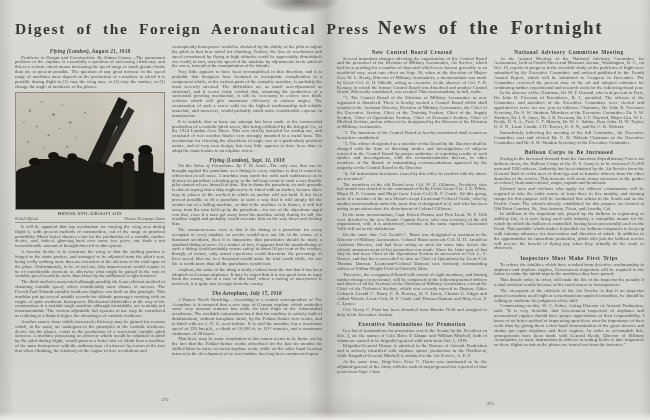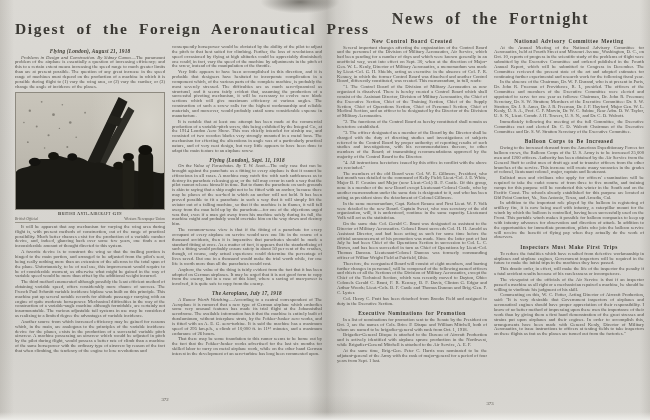--- a/index.html
+++ b/index.html
@@ -21,21 +21,21 @@
 
   .page { position:absolute; top:0; height:420px; }
   .page.left  { left:0;   width:330px; padding:11px 8px 0 15px; }
   .page.right { left:330px; width:320px; padding:10px 6px 0 7px; }
 
   .page-title {
     font-family:"Liberation Serif", serif; font-weight:600; color:#3a3833;
     text-align:center; letter-spacing:1.6px; word-spacing:5px; white-space:nowrap;
   }
   .page.left  .page-title { font-size:15.5px; margin:9px 0 7px; }
-  .page.right .page-title { font-size:16px; margin:0 0 6px; }
+  .page.right .page-title { font-size:19px; margin:7px 0 6px; }
 
   .cols { display:flex; gap:7px; }
   .col { width:150px; height:356px; overflow:hidden; }
 
   .col p {
     font-size:4.7px; line-height:4.85px; text-align:justify;
     color:#514e48; text-indent:6px; margin:0 0 1px;
   }
   .src-head {
     font-size:5.3px; font-weight:700; font-style:italic; text-align:center;

